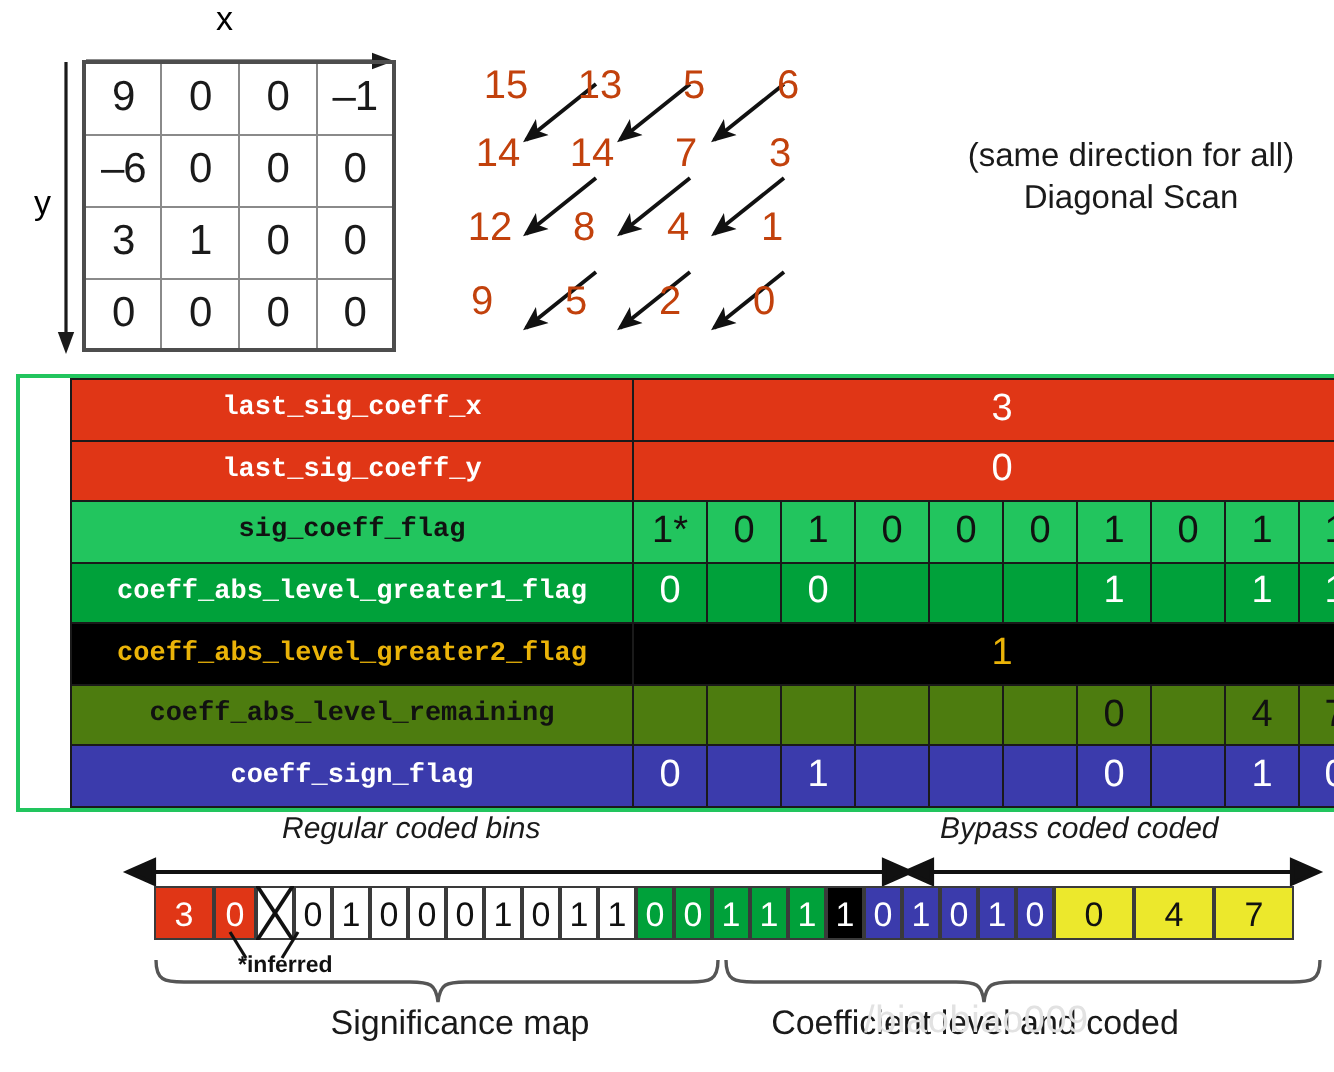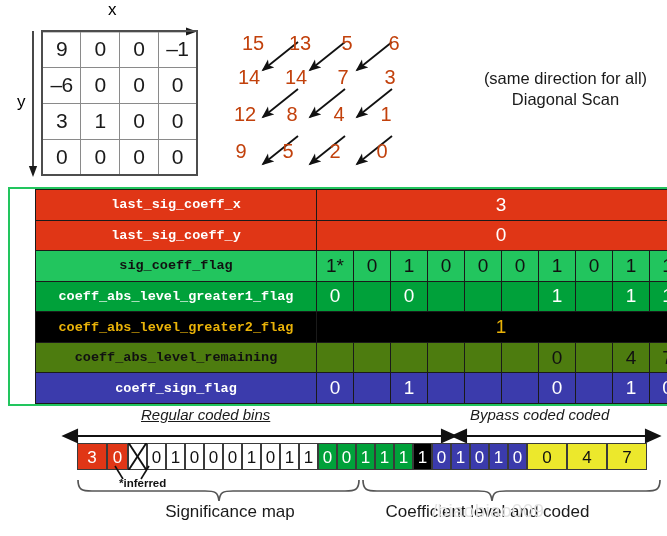--- a/index.html
+++ b/index.html
@@ -48,21 +48,21 @@
   .r-black{background:#000000;color:#eab308;}
   .r-yellow{background:#4d7c0f;color:#111;}
   .r-blue{background:#3b3bac;color:#fff;}
   .r-yellow .lbl,.r-white .lbl{color:#111;}
 
   
   #bits-area{left:0;top:406px;width:667px;height:130px;}
 
   .bin-label{position:absolute;font-size:15px;font-style:italic;
              color:#1a1a1a;white-space:nowrap;}
-  #regular-label{left:141px;top:0px;text-decoration:underline;}
+  #regular-label{left:141px;top:0px;}
   #bypass-label{left:470px;top:0px;}
 
   #span-arrows{position:absolute;left:0;top:21px;width:667px;height:18px;}
 
   #bitrow{position:absolute;left:77px;top:443px;height:29px;}
   .bit{position:absolute;top:0;height:27px;border:1px solid #3a3a3a;
        box-sizing:border-box;text-align:center;line-height:27px;
        font-size:17px;font-family:"Liberation Sans",sans-serif;}
   .b-red{background:#e03616;color:#fff;}
   .b-white{background:#ffffff;color:#111;}

